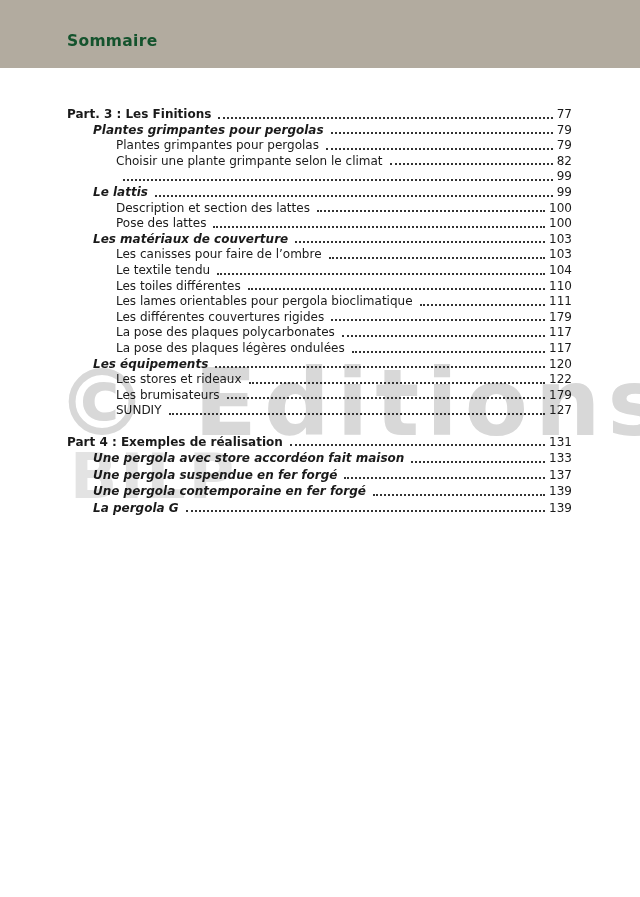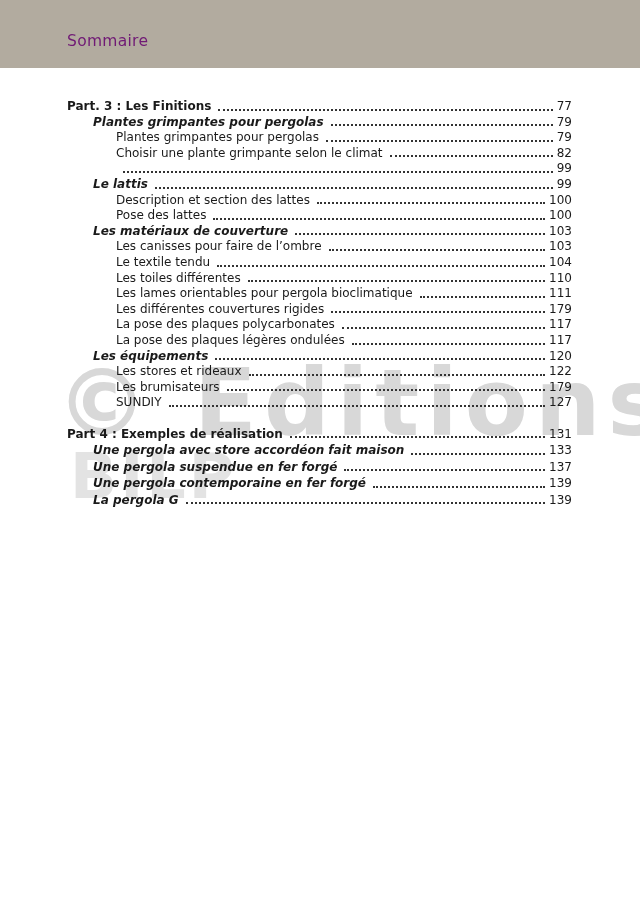--- a/index.html
+++ b/index.html
@@ -11,21 +11,21 @@
     font-family:"DejaVu Sans","Liberation Sans",sans-serif;
     color:var(--text,#1a1a1a);
   }
   
   .band{
     position:absolute;top:0;left:0;width:640px;height:68px;
     background:var(--band,#b2ab9f);
   }
   .band-title{
     position:absolute;left:67px;top:32px;
-    font-size:15.5px;font-weight:normal;color:#701a75;
+    font-size:15.5px;font-weight:bold;color:#14532d;
     letter-spacing:0.3px;
   }
   
   .watermark{
     position:absolute;z-index:1;
     font-weight:bold;white-space:nowrap;
     user-select:none;pointer-events:none;
     line-height:1;
   }
   .wm1{
@@ -33,21 +33,21 @@
     font-size:92px;letter-spacing:7px;
     color:var(--wm1,#d8d8d8);
   }
   .wm2{
     left:70px;top:446px;
     font-size:62px;letter-spacing:3px;
     color:var(--wm2,#e3e3e3);
   }
   
   .toc{
-    position:absolute;left:67px;right:68px;top:99px;z-index:2;
+    position:absolute;left:67px;right:68px;top:107px;z-index:2;
   }
   .row{
     display:flex;align-items:baseline;
     font-size:12px;line-height:15.6px;
     white-space:nowrap;
   }
   .row .label{flex:0 0 auto;}
   .lvl0 .label{font-weight:bold;}
   .lvl1{margin-left:26px;}
   .lvl1 .label{font-weight:bold;font-style:italic;}

